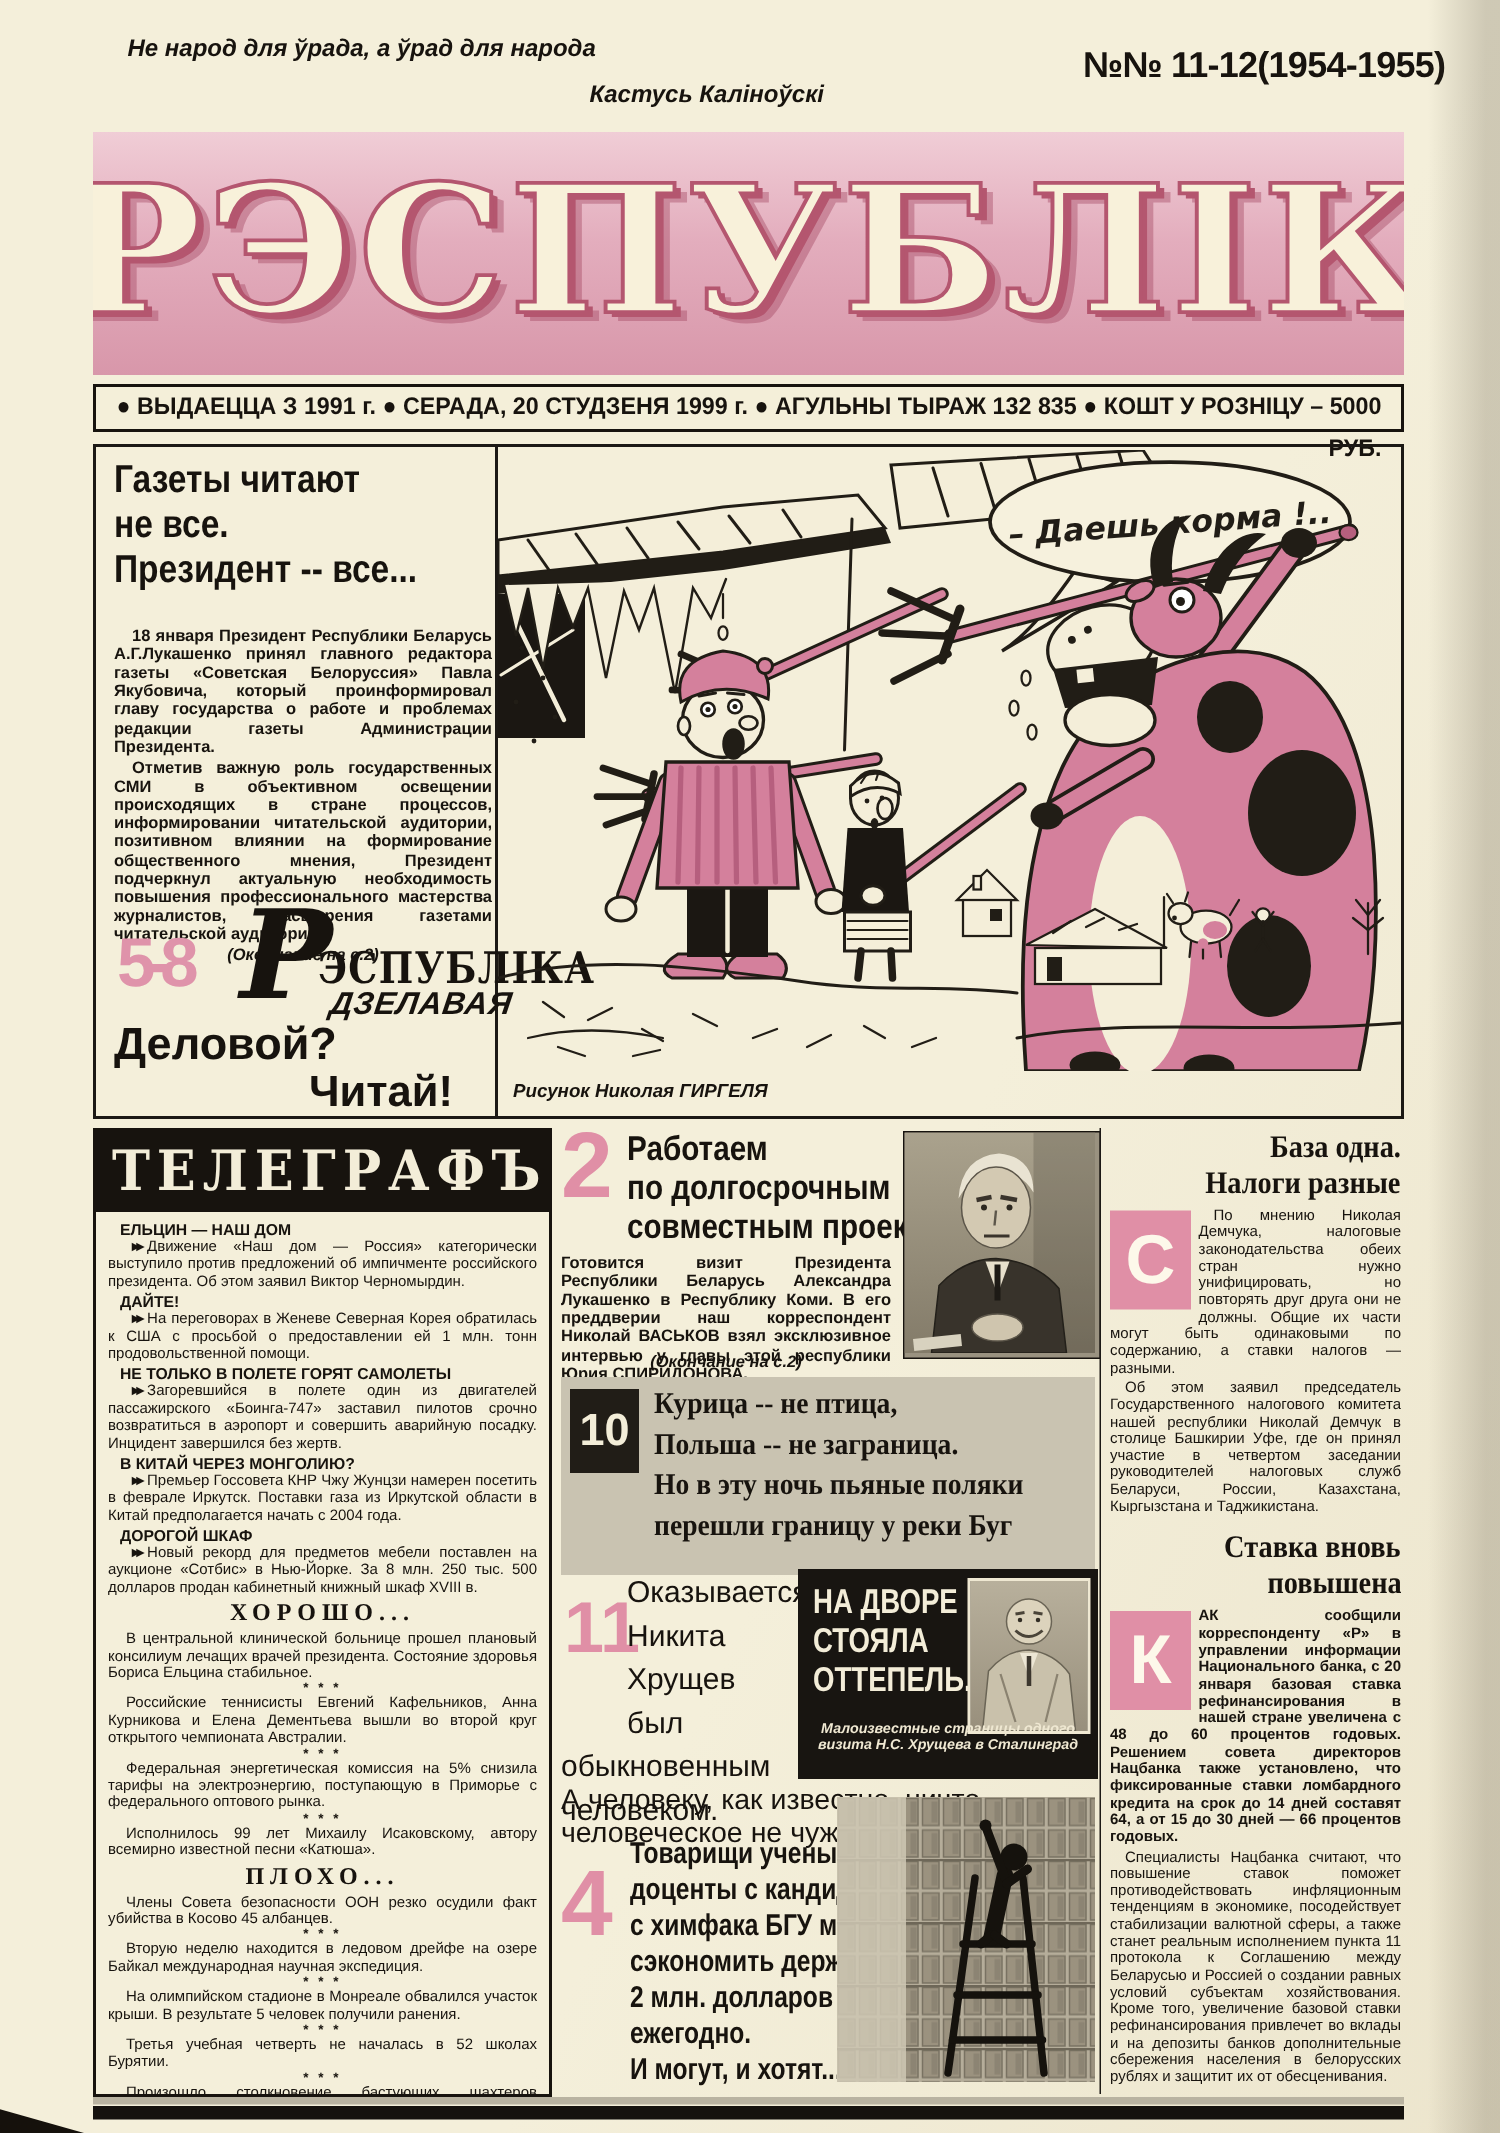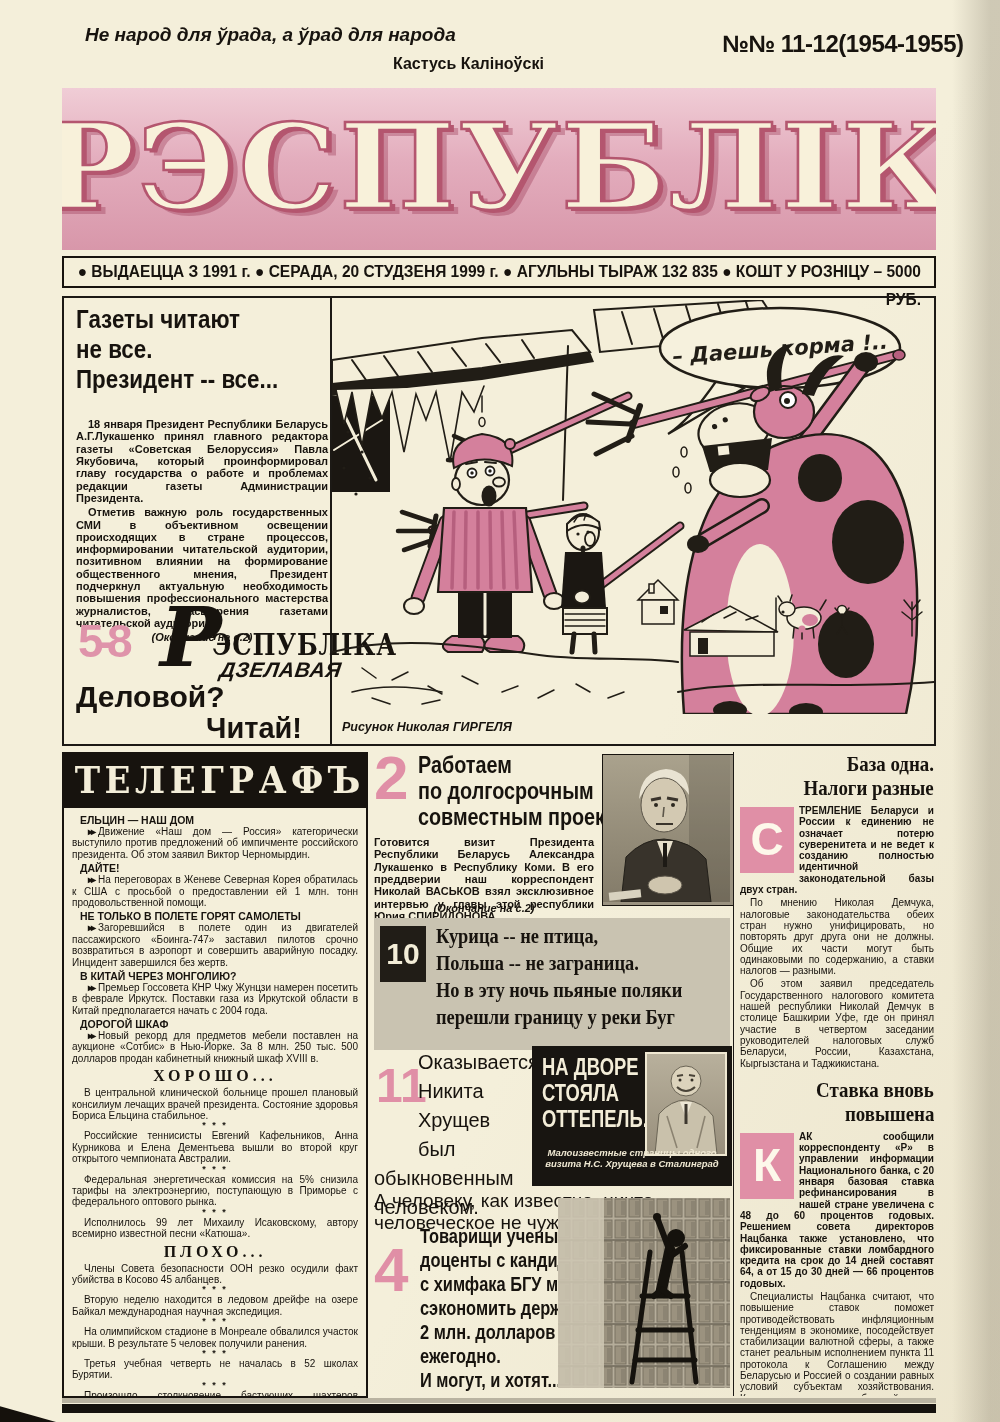--- a/index.html
+++ b/index.html
@@ -4,22 +4,22 @@
 <style>
   html,body{margin:0;padding:0;}
   body{
     width:1000px;height:1422px;position:relative;overflow:hidden;
     background:linear-gradient(115deg,#f4efda 60%,#ece5cd 100%);
     font-family:"Liberation Sans",sans-serif;color:#17130e;
     -webkit-font-smoothing:antialiased;
   }
   .abs{position:absolute;}
   
-  .motto{left:85px;top:24px;font-size:19px;font-weight:bold;font-style:italic;}
-  .motto-author{left:393px;top:55px;font-size:16px;font-weight:bold;}
+  .motto{left:85px;top:24px;font-size:16px;font-weight:bold;font-style:italic;}
+  .motto-author{left:393px;top:55px;font-size:16px;font-weight:bold;font-style:italic;}
   .issue{left:722px;top:30px;font-size:24px;font-weight:bold;letter-spacing:-.5px;}
   .masthead{
     left:62px;top:88px;width:874px;height:162px;text-align:center;
     background:linear-gradient(180deg,#f0cdd6 0%,#e3adbd 45%,#d897aa 100%);
     overflow:hidden;
   }
   .masthead span{
     font-family:"DejaVu Serif",serif;font-weight:bold;font-size:118px;line-height:158px;
     letter-spacing:3px;color:#f8f1da;
     -webkit-text-stroke:2.5px #b4566f;
@@ -512,21 +512,20 @@
 </div>
 
 <div class="abs vrule-right"></div>
 <div class="abs rc">
   <div class="rc-h">
     <div>База одна.</div><br>
     <div>Налоги разные</div>
   </div>
   <div class="rc-art">
     <div class="dropcap">С</div>
-    <p class="rc-lead">ТРЕМЛЕНИЕ Беларуси и России к единению не означает потерю суверенитета и не ведет к созданию полностью идентичной законодательной базы двух стран.</p>
     <p class="rc-p">По мнению Николая Демчука, налоговые законодательства обеих стран нужно унифицировать, но повторять друг друга они не должны. Общие их части могут быть одинаковыми по содержанию, а ставки налогов — разными.</p>
     <p class="rc-p">Об этом заявил председатель Государственного налогового комитета нашей республики Николай Демчук в столице Башкирии Уфе, где он принял участие в четвертом заседании руководителей налоговых служб Беларуси, России, Казахстана, Кыргызстана и Таджикистана.</p>
   </div>
   <div class="rc-h rc-h2">
     <div>Ставка вновь</div><br>
     <div>повышена</div>
   </div>
   <div class="rc-art">
     <div class="dropcap">К</div>
     <p class="rc-lead">АК сообщили корреспонденту «Р» в управлении информации Национального банка, с 20 января базовая ставка рефинансирования в нашей стране увеличена с 48 до 60 процентов годовых. Решением совета директоров Нацбанка также установлено, что фиксированные ставки ломбардного кредита на срок до 14 дней составят 64, а от 15 до 30 дней — 66 процентов годовых.</p>

